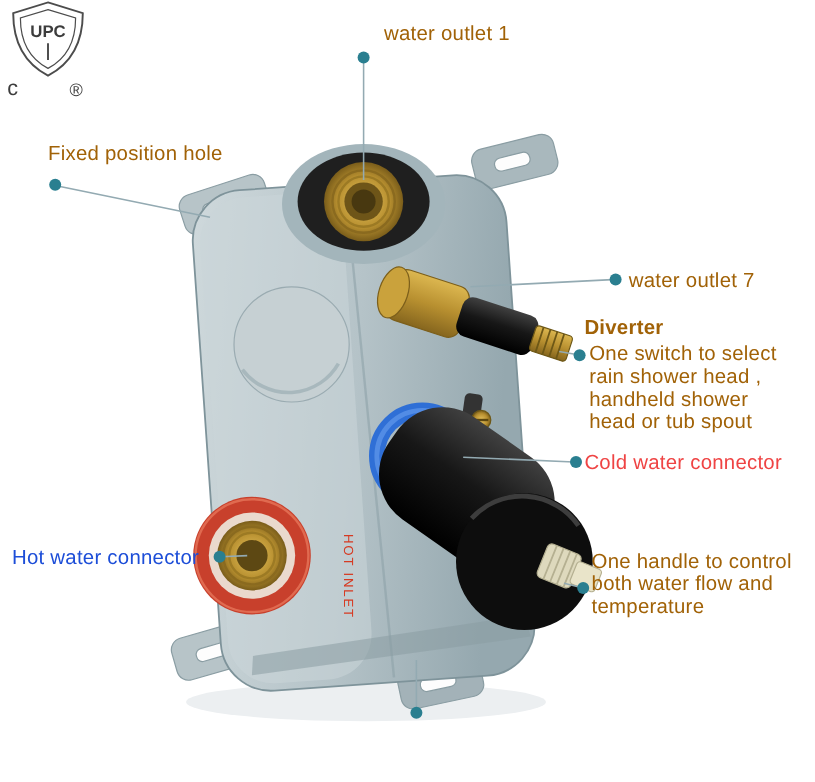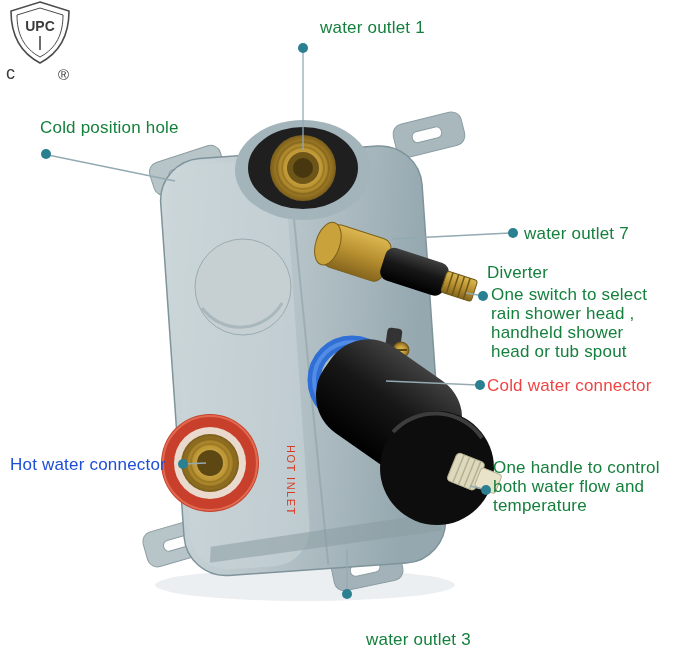--- a/index.html
+++ b/index.html
@@ -2,21 +2,21 @@
 <html><head>
 <meta charset="utf-8">
 <style>
   html,body{margin:0;padding:0;background:#fff;}
   .stage{
     position:relative;width:679px;height:652px;background:#ffffff;overflow:hidden;
     font-family:"Liberation Sans",sans-serif;
   }
   .layer{position:absolute;left:0;top:0;}
   .label{
-    position:absolute;font-size:17px;color:#15803d;white-space:nowrap;letter-spacing:0.2px;
+    position:absolute;font-size:17px;color:#a16207;white-space:nowrap;letter-spacing:0.2px;
   }
   .label.wrap{white-space:normal;line-height:19px;}
   .label.cold{color:#ef4444;}
   .label.hot{color:#1d4ed8;}
 </style>
 </head>
 <body>
 
 <div class="stage">
 
@@ -158,29 +158,28 @@
       <path d="M 40,8 L 63,15 C 63,33 57,48 40,57 C 23,48 17,33 17,15 Z" fill="none" stroke="#4c4c4c" stroke-width="1"></path>
       <text x="40" y="31" text-anchor="middle" font-size="14" font-weight="bold" fill="#3c3c3c" font-family="Liberation Sans, sans-serif">UPC</text>
       <line x1="40" y1="36" x2="40" y2="50" stroke="#3c3c3c" stroke-width="1.5"></line>
       <text x="6" y="79" font-size="18" fill="#3c3c3c" font-family="Liberation Sans, sans-serif">c</text>
       <text x="58" y="80" font-size="15" fill="#3c3c3c" font-family="Liberation Sans, sans-serif">®</text>
     </g>
   </svg>
 
   <div class="label" style="left:320px;top:18px;">water outlet 1</div>
 
-  <div class="label" style="left:40px;top:118px;">Cold position hole</div>
+  <div class="label" style="left:40px;top:118px;">Fixed position hole</div>
 
   <div class="label" style="left:524px;top:224px;">water outlet 7</div>
 
-  <div class="label" style="left:487px;top:263px;">Diverter</div>
+  <div class="label" style="left:487px;top:263px;font-weight:bold;">Diverter</div>
 
   <div class="label wrap" style="left:491px;top:285px;width:174px;">One switch to select rain shower head , handheld shower head or tub spout</div>
 
   <div class="label cold" style="left:487px;top:376px;">Cold water connector</div>
 
   <div class="label hot" style="left:10px;top:455px;">Hot water connector</div>
 
   <div class="label wrap" style="left:493px;top:458px;width:186px;">One handle to control both water flow and temperature</div>
 
-  <div class="label" style="left:366px;top:630px;">water outlet 3</div>
 
 </div>
 
 </body></html>

